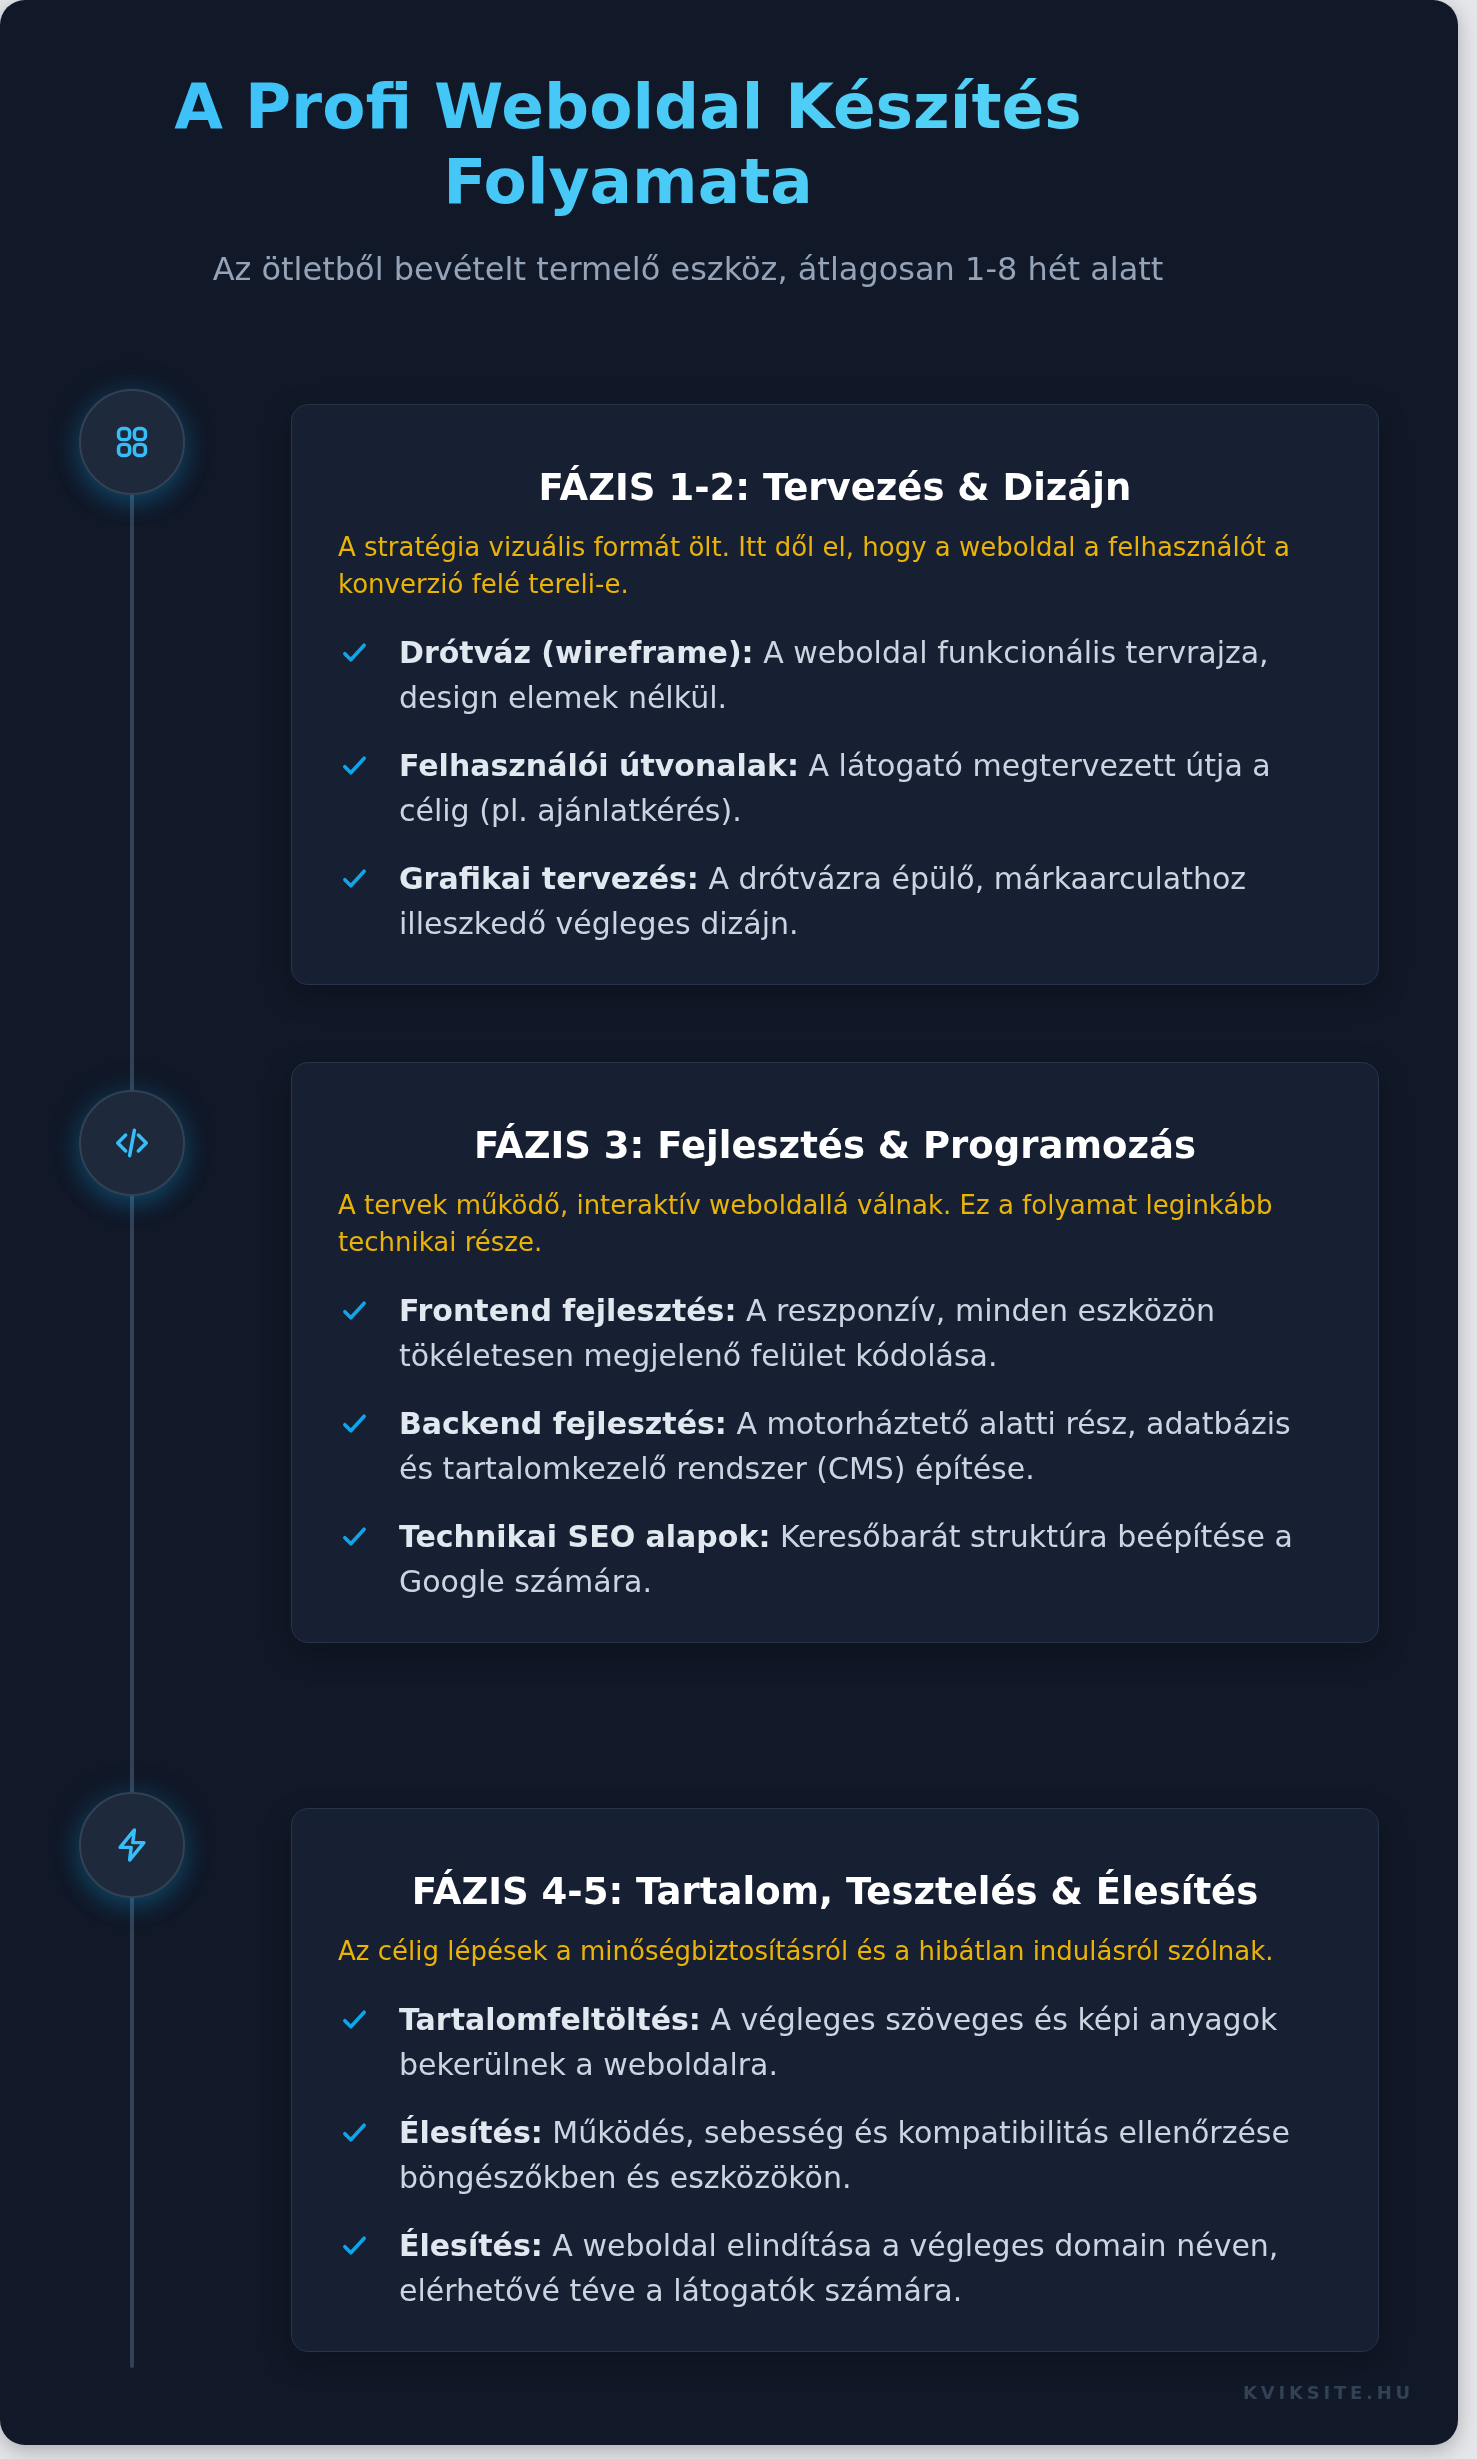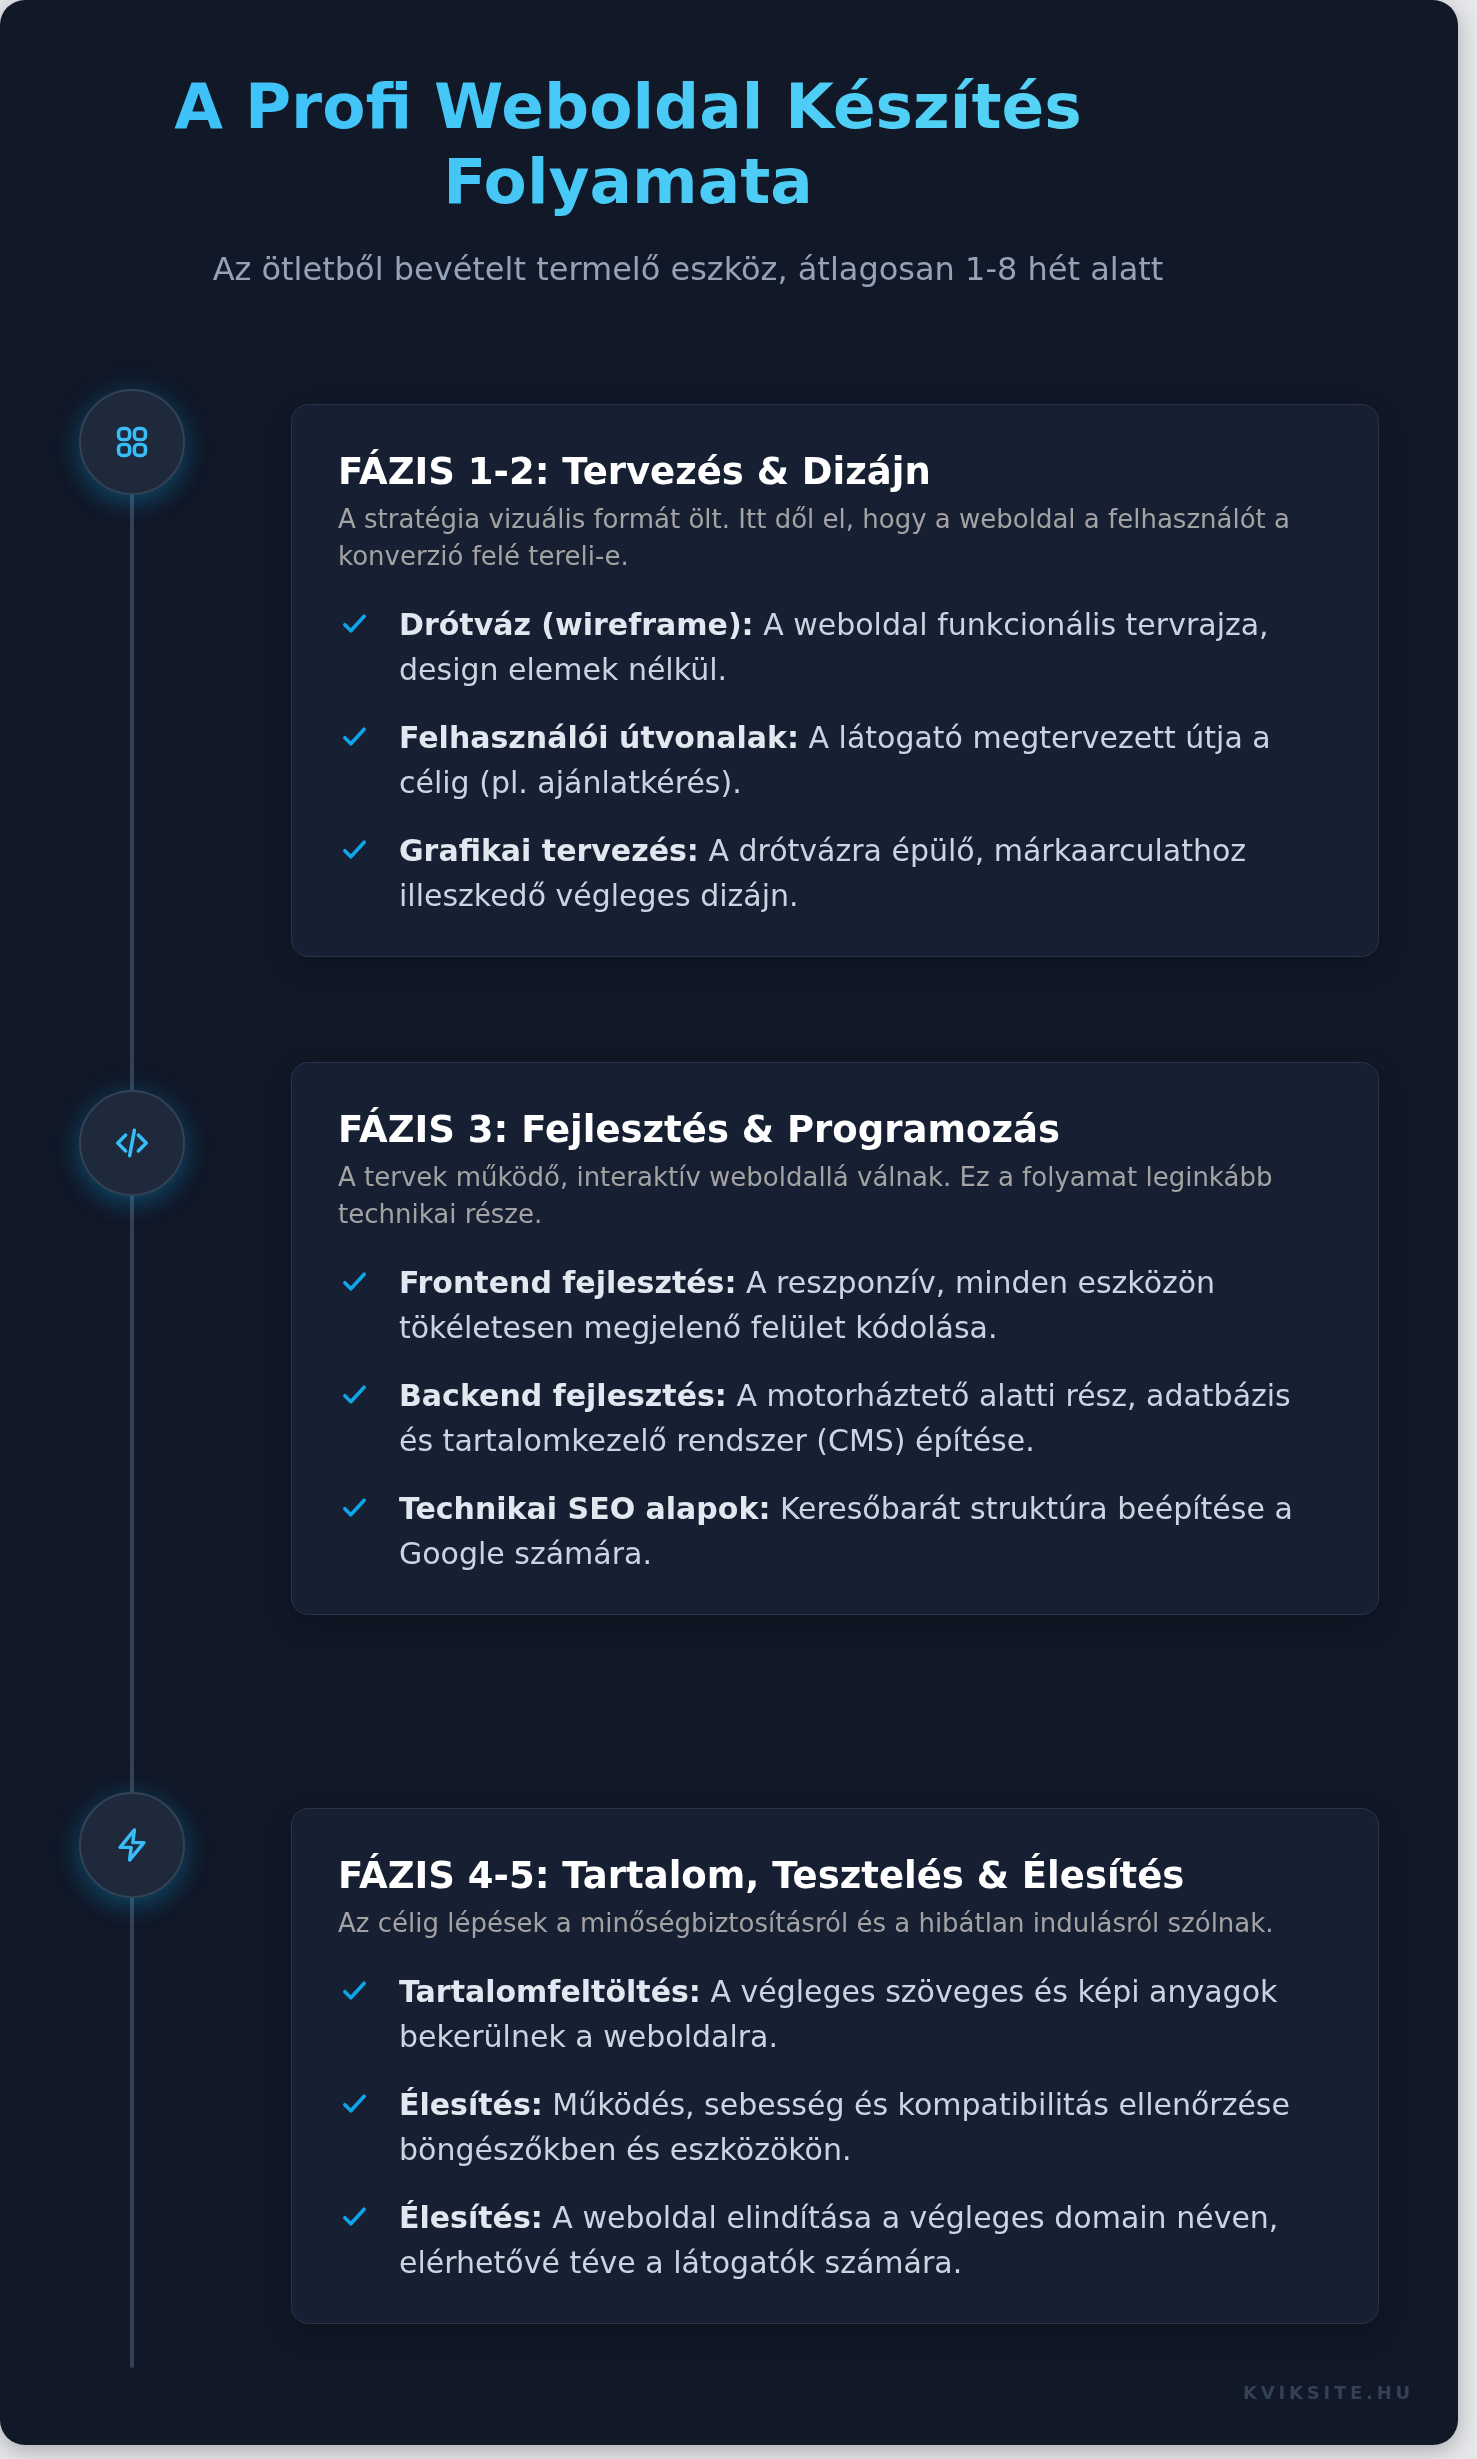--- a/index.html
+++ b/index.html
@@ -82,31 +82,32 @@
       left: 291px;
       width: 1088px;
       box-sizing: border-box;
       background: #172032;
       border: 1.9px solid #273449;
       border-radius: 17.3px;
       padding: 42px 46px 38px 46px;
       box-shadow: 0 9.6px 29px rgba(0,0,0,0.25);
     }
     .card-title {
-      margin: 0;
+      margin: 16px;
       font-size: 37px;
       line-height: 50px;
       font-weight: bold;
       color: #ffffff;
+      text-align: center;
     }
     .card-desc {
       margin: 3.8px 0 0 0;
       font-size: 26px;
       line-height: 37px;
-      color: #a3a3a3;
+      color: #eab308;
     }
     .items {
       list-style: none;
       margin: 27px 0 0 0;
       padding: 0;
     }
     .item {
       position: relative;
       padding-left: 61px;
       font-size: 30px;

